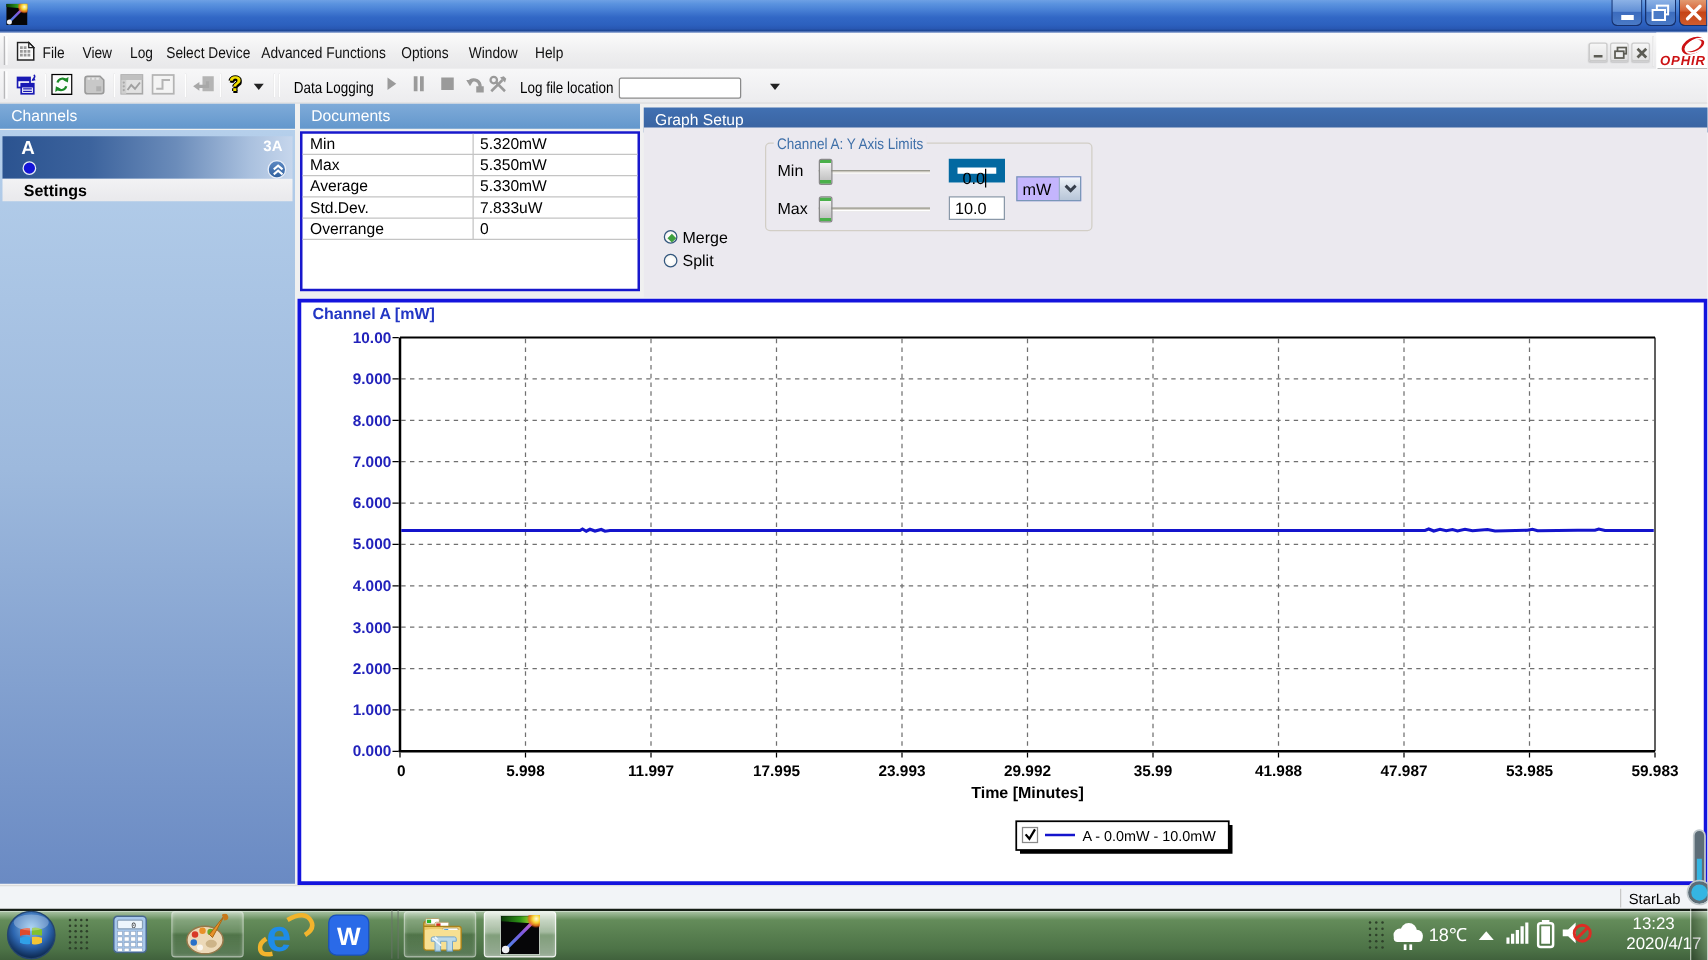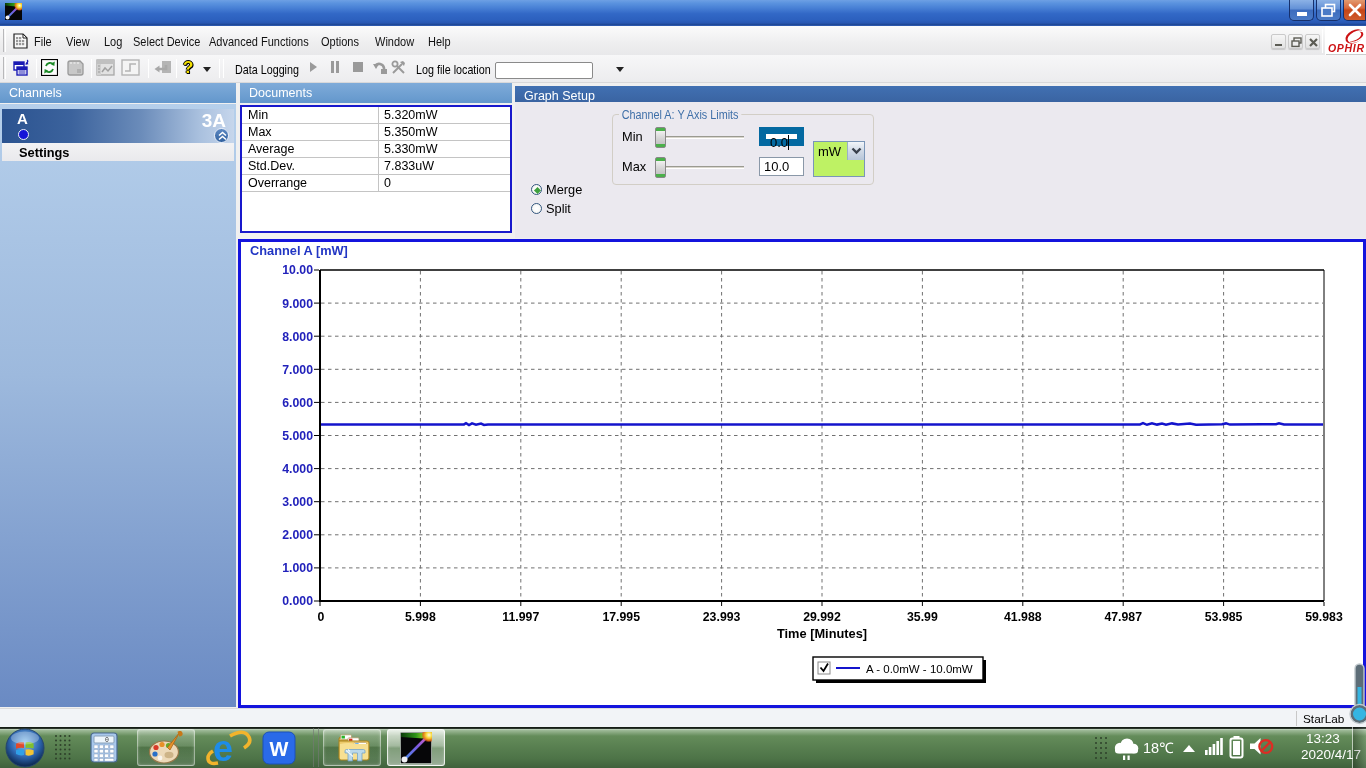--- a/index.html
+++ b/index.html
@@ -213,21 +213,21 @@
   <div class="abs" style="left:495px;top:7px;width:98px;height:17px;background:#fff;border:1px solid #8a8a8a;border-radius:2px;"></div>
   <div class="abs" style="left:616px;top:12px;width:0;height:0;border-left:4px solid transparent;border-right:4px solid transparent;border-top:5px solid #222;"></div>
 </div>
 
 <div id="main" class="abs" style="left:0;top:83px;width:1366px;height:625px;background:#f0f0f0;"></div>
 
 <div class="phead" style="left:0;top:83px;width:236px;background:linear-gradient(#7fabd9,#6397cc);">Channels</div>
 <div id="channels-body" class="abs"></div>
 <div class="abs" style="left:2px;top:109px;width:232px;height:34px;background:linear-gradient(90deg,#2b5390 0%,#3c639d 30%,#6b8cba 60%,#a9c0de 85%,#c6d6ec 100%);">
   <div class="abs" style="left:15px;top:1px;font-size:15px;font-weight:bold;color:#fff;">A</div>
-  <div class="abs" style="right:8px;top:1px;font-size:19px;font-weight:bold;color:#fff;">3A</div>
+  <div class="abs" style="right:8px;top:1px;font-size:12px;font-weight:bold;color:#fff;">3A</div>
   <div class="abs" style="left:16px;top:20px;width:11px;height:11px;border-radius:50%;background:#1414d8;border:1px solid #e8eef8;"></div>
   <div class="abs" style="left:212px;top:19px;width:15px;height:15px;border-radius:50%;background:linear-gradient(#5c88c2,#31619f);border:1.5px solid #e8eef8;">
     <svg class="abs" style="left:1.5px;top:1px;" width="11" height="12">
       <path d="M2 5.5 L5.5 2.5 L9 5.5 M2 9.5 L5.5 6.5 L9 9.5" stroke="#fff" stroke-width="1.6" fill="none"></path>
     </svg>
   </div>
 </div>
 <div class="abs" style="left:2px;top:143px;width:232px;height:18px;background:linear-gradient(#f2f2f4,#e9e9ec);">
   <div class="abs" style="left:17px;top:2px;font-size:12.8px;font-weight:bold;color:#000;">Settings</div>
 </div>
@@ -267,21 +267,21 @@
   <span class="abs" style="left:107px;top:57px;font-size:12.8px;color:#000;">Max</span>
 
   <div class="abs" style="left:140px;top:34px;width:89px;height:3px;border-top:1px solid #9a9a90;border-bottom:1px solid #fff;background:#d8d5cc;"></div>
   <div class="abs" style="left:140px;top:64px;width:89px;height:3px;border-top:1px solid #9a9a90;border-bottom:1px solid #fff;background:#d8d5cc;"></div>
   <div class="abs" style="left:140px;top:25px;width:11px;height:21px;border:1px solid #888;border-radius:2px;background:linear-gradient(180deg,#4ab04a 0%,#4ab04a 14%,#f2f2f2 14%,#d8d8d8 50%,#c2c2c2 86%,#4ab04a 86%,#4ab04a 100%);"></div>
   <div class="abs" style="left:140px;top:55px;width:11px;height:21px;border:1px solid #888;border-radius:2px;background:linear-gradient(180deg,#4ab04a 0%,#4ab04a 14%,#f2f2f2 14%,#d8d8d8 50%,#c2c2c2 86%,#4ab04a 86%,#4ab04a 100%);"></div>
 
   <div class="abs" style="left:244px;top:25px;width:45px;height:19px;background:#fff;border:7px solid #0369a1;font-size:13px;padding:1px 0 0 4px;">0.0<span style="border-left:1px solid #000;margin-left:0px;"></span></div>
   <div class="abs" style="left:244px;top:55px;width:45px;height:19px;background:#fff;border:1px solid #8a98a8;font-size:13px;padding:1px 0 0 4px;">10.0</div>
 
-  <div class="abs" style="left:298px;top:39px;width:52px;height:36px;background:#bef264;border:1px solid #7a96b8;">
+  <div class="abs" style="left:298px;top:39px;width:52px;height:20px;background:#c4b5fd;border:1px solid #7a96b8;">
     <span class="abs" style="left:4px;top:2px;font-size:13px;">mW</span>
     <div class="abs" style="left:33px;top:0px;width:17px;height:18px;background:linear-gradient(#f2f6fa,#cfd9e6 50%,#b8c6d8);border-left:1px solid #9ab0c8;">
       <svg class="abs" style="left:3px;top:5px;" width="11" height="9">
           <path d="M1.5 1.5 L5.5 5.5 L9.5 1.5" stroke="#38404c" stroke-width="2.4" fill="none"></path>
         </svg>
     </div>
   </div>
 
   <div class="abs" style="left:16px;top:82px;width:11px;height:11px;border-radius:50%;background:radial-gradient(#fff 20%,#f0f0ec);border:1px solid #33577e;">
     <div class="abs" style="left:2.5px;top:2.5px;width:5px;height:5px;background:#3ea03e;transform:rotate(45deg);"></div>

